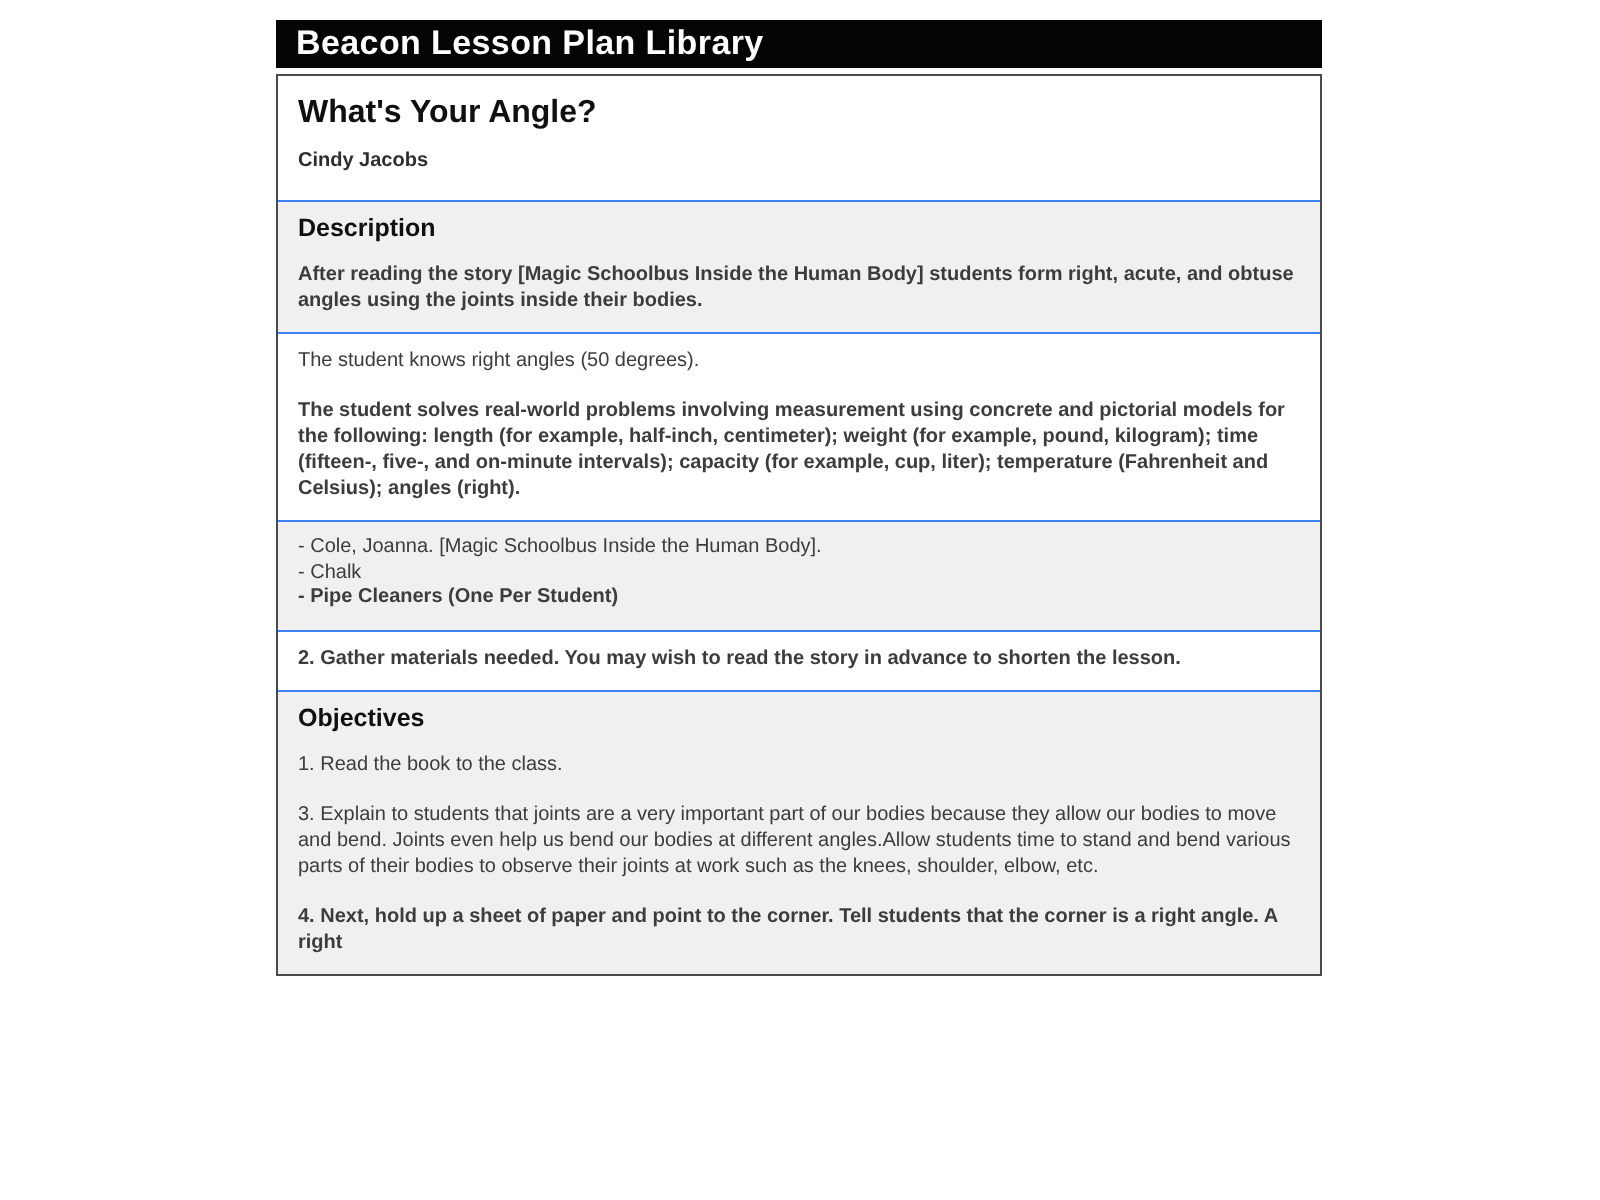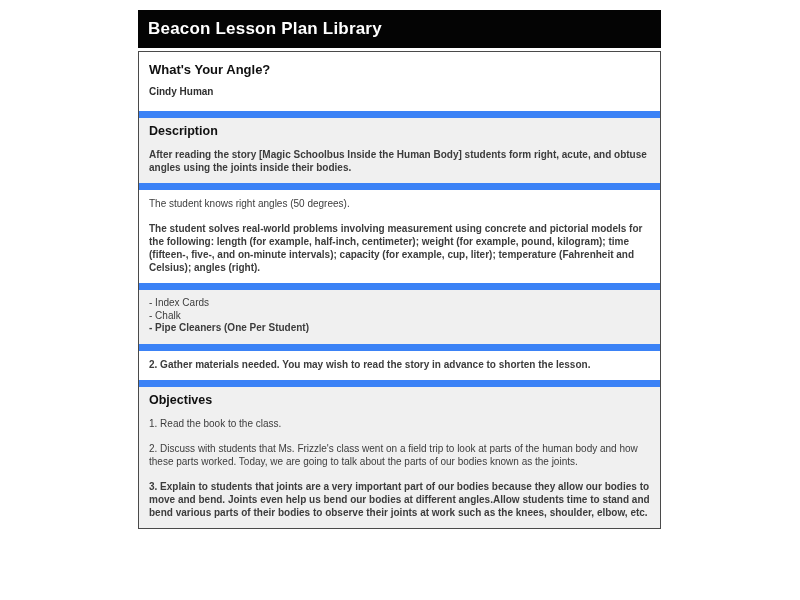--- a/index.html
+++ b/index.html
@@ -10,44 +10,44 @@
     background: #ffffff;
     font-family: "Liberation Sans", "DejaVu Sans", sans-serif;
   }
   .document {
     position: absolute;
     left: 138px; top: 10px;
     width: 523px;
   }
   .header-bar {
     background: #040404;
-    height: 38px;
+    height: 24px;
     display: flex;
     align-items: center;
     padding: 0 10px;
     margin-bottom: 3px;
   }
   .header-title {
     color: #ffffff;
     font-weight: bold;
     font-size: 17px;
     letter-spacing: 0.2px;
     white-space: nowrap;
   }
   .doc-body {
     border: 1px solid #4a4a4a;
   }
   .sec { padding: 7px 10px 9px; }
-  .sec + .sec { border-top: 7px solid #3b82f6; }
+  .sec + .sec { border-top: 1px solid #3b82f6; }
   .sec.white { background: #ffffff; }
   .sec.gray  { background: #f0f0f0; }
 
   .sec.title-block { padding: 10px 10px 14px; }
   h1.lesson-title {
-    font-size: 13px;
+    font-size: 16px;
     font-weight: bold;
     color: #101010;
     margin: 0 0 9px 0;
   }
   .author {
     font-size: 10px;
     font-weight: bold;
     color: #2e2e2e;
     margin: 0;
   }
@@ -73,44 +73,44 @@
 <div class="document">
 
   <div class="header-bar">
     <span class="header-title">Beacon Lesson Plan Library</span>
   </div>
 
   <div class="doc-body">
 
     <section class="sec white title-block">
       <h1 class="lesson-title">What's Your Angle?</h1>
-      <div class="author">Cindy Human</div>
+      <div class="author">Cindy Jacobs</div>
     </section>
 
     <section class="sec gray">
       <h2 class="sec-heading">Description</h2>
       <p>After reading the story [Magic Schoolbus Inside the Human Body] students form right, acute, and obtuse angles using the joints inside their bodies.</p>
     </section>
 
     <section class="sec white">
       <p>The student knows right angles (50 degrees).</p>
       <p>The student solves real-world problems involving measurement using concrete and pictorial models for the following: length (for example, half-inch, centimeter); weight (for example, pound, kilogram); time (fifteen-, five-, and on-minute intervals); capacity (for example, cup, liter); temperature (Fahrenheit and Celsius); angles (right).</p>
     </section>
 
     <section class="sec gray">
-      <p class="tight">- Index Cards</p>
+      <p class="tight">- Cole, Joanna. [Magic Schoolbus Inside the Human Body].</p>
       <p class="tight">- Chalk</p>
       <p class="tight">- Pipe Cleaners (One Per Student)</p>
     </section>
 
     <section class="sec white">
       <p>2. Gather materials needed. You may wish to read the story in advance to shorten the lesson.</p>
     </section>
 
     <section class="sec gray">
       <h2 class="sec-heading">Objectives</h2>
       <p>1. Read the book to the class.</p>
-      <p>2. Discuss with students that Ms. Frizzle's class went on a field trip to look at parts of the human body and how these parts worked. Today, we are going to talk about the parts of our bodies known as the joints.</p>
       <p>3. Explain to students that joints are a very important part of our bodies because they allow our bodies to move and bend. Joints even help us bend our bodies at different angles.Allow students time to stand and bend various parts of their bodies to observe their joints at work such as the knees, shoulder, elbow, etc.</p>
+      <p>4. Next, hold up a sheet of paper and point to the corner. Tell students that the corner is a right angle. A right</p>
     </section>
 
   </div>
 </div>
 
 </body></html>

